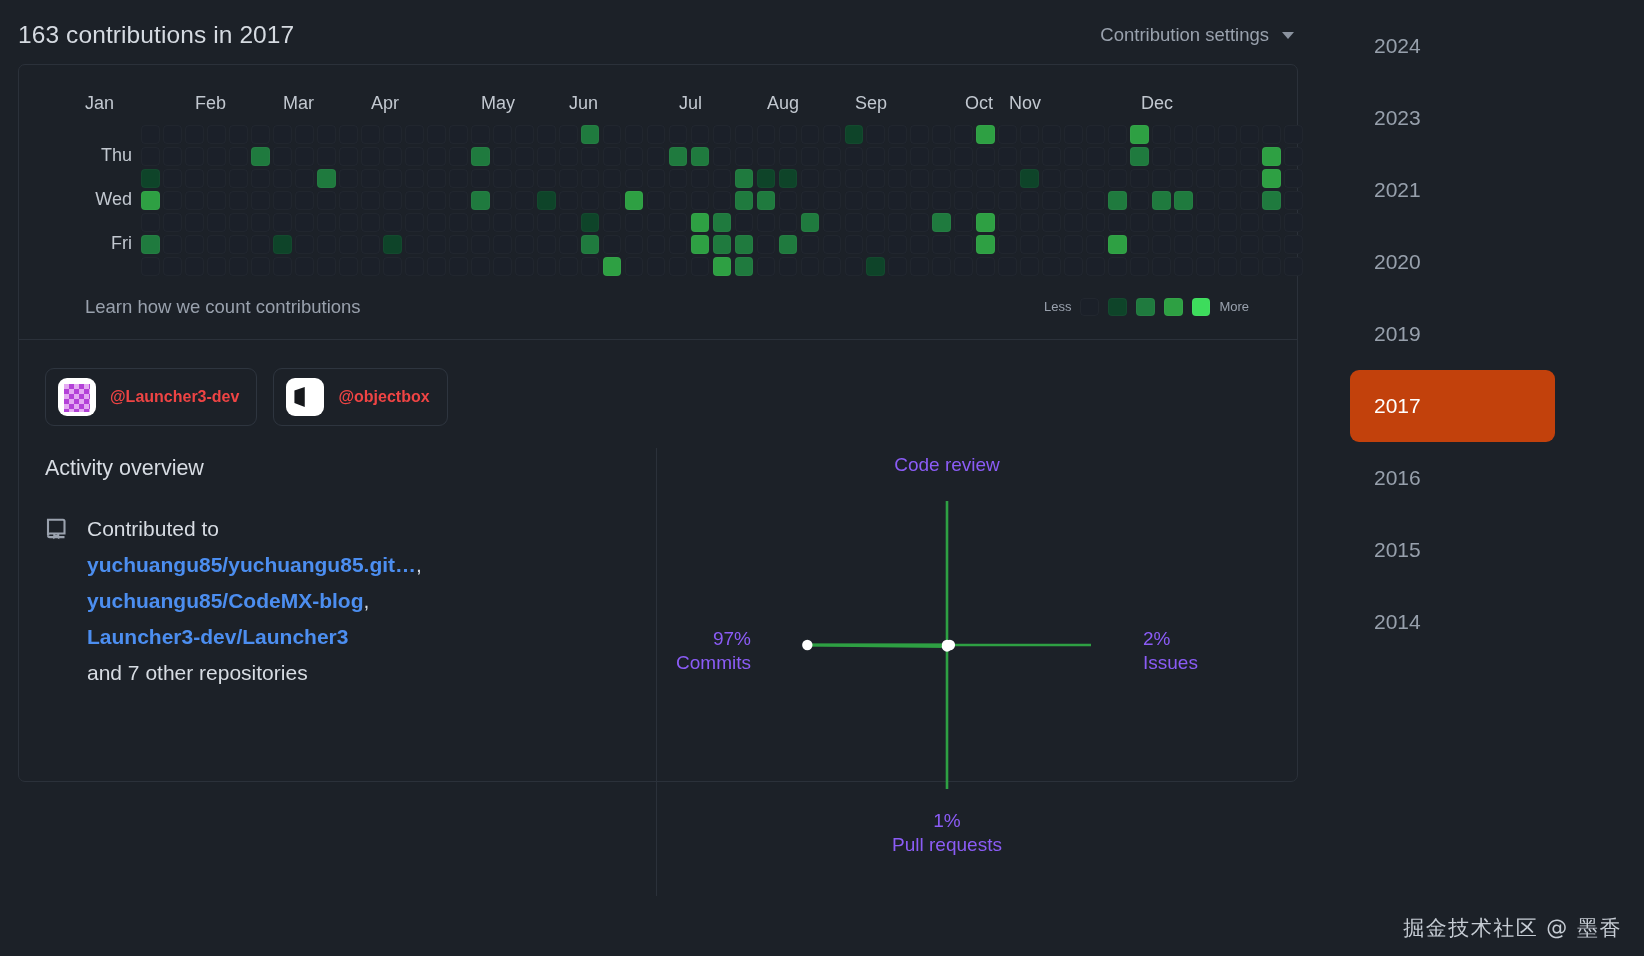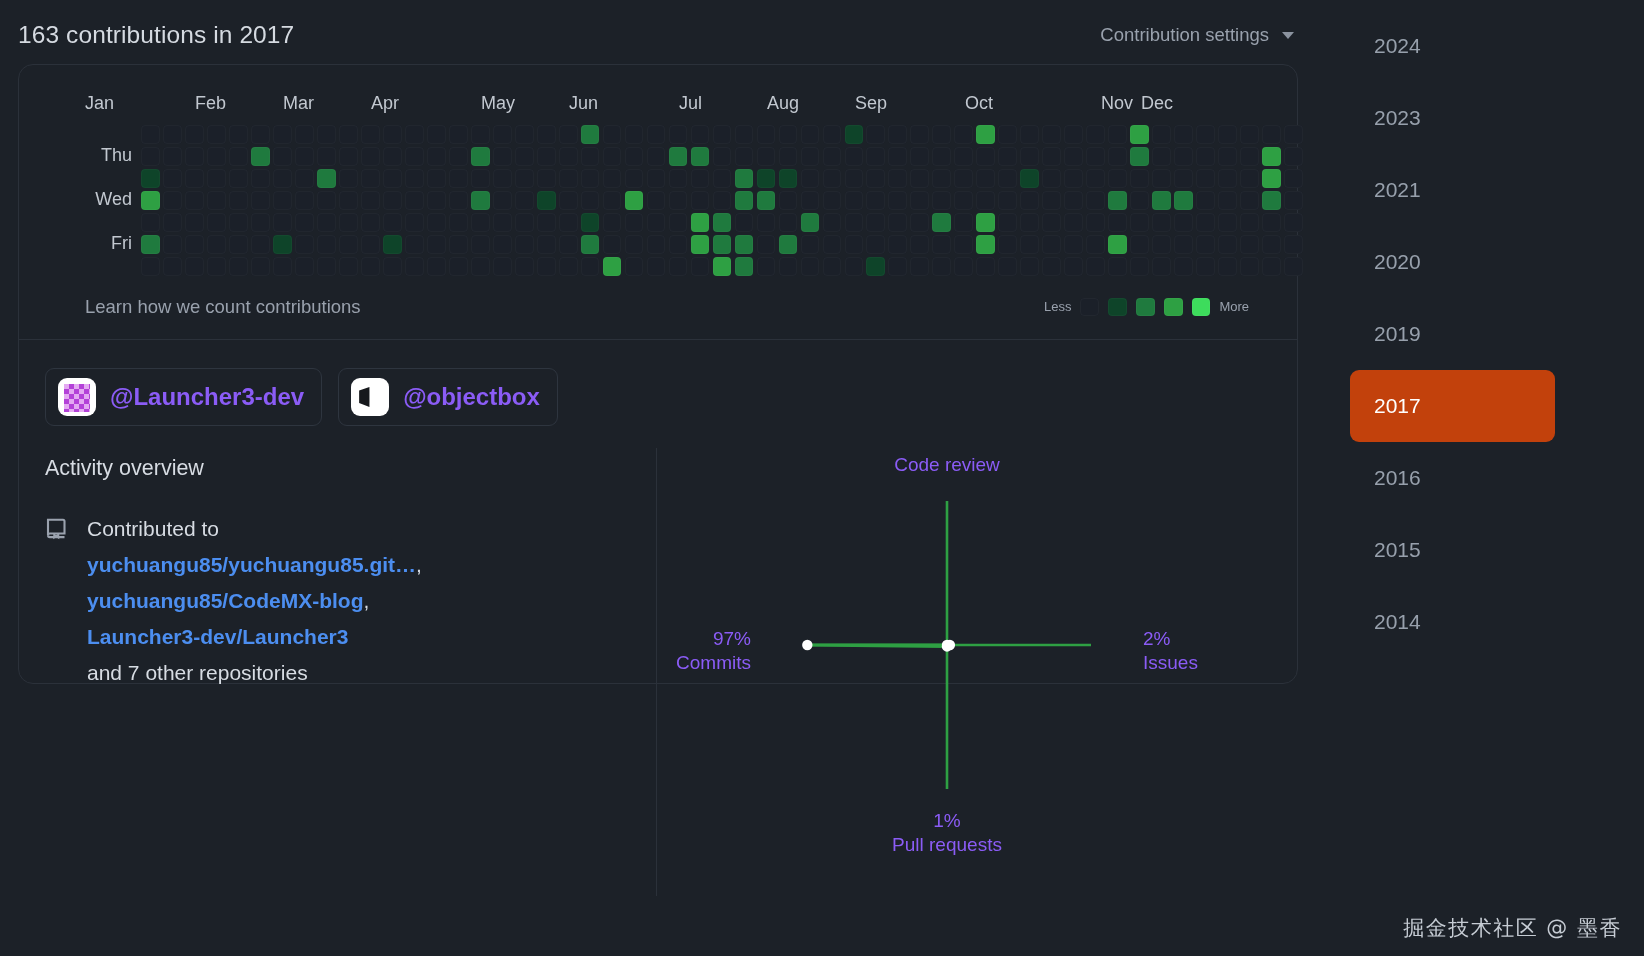--- a/index.html
+++ b/index.html
@@ -54,23 +54,23 @@
     border-right: 6.5px solid transparent;
     border-top: 7px solid #8b939f;
   }
 
   
   .main-panel {
     position: absolute;
     left: 18px;
     top: 64px;
     width: 1280px;
-    height: 620px;
+    height: 718px;
     border: 1px solid #2b313a;
-    border-radius: 15px;
+    border-radius: 7px;
     background: #1c2128;
   }
 
   
   .calendar-block {
     position: relative;
     height: 275px;
     border-bottom: 1px solid #2b313a;
   }
 
@@ -220,22 +220,22 @@
   }
   .ob-glyph::after {
     content: "";
     position: absolute;
     left: 24px; top: 0;
     width: 22px; height: 20px;
     background: #16181c;
     clip-path: polygon(53% 0, 100% 18%, 100% 80%, 53% 100%);
   }
   .org-name {
-    font-size: 24px;
-    color: #8b5cf6;
+    font-size: 16px;
+    color: #ef4444;
     font-weight: 700;
     white-space: nowrap;
   }
 
   
   .activity-section {
     display: flex;
     margin-top: 22px;
     height: 448px;
   }
@@ -355,21 +355,21 @@
             <span class="month-label" style="left: 0px;">Jan</span>
             <span class="month-label" style="left: 110px;">Feb</span>
             <span class="month-label" style="left: 198px;">Mar</span>
             <span class="month-label" style="left: 286px;">Apr</span>
             <span class="month-label" style="left: 396px;">May</span>
             <span class="month-label" style="left: 484px;">Jun</span>
             <span class="month-label" style="left: 594px;">Jul</span>
             <span class="month-label" style="left: 682px;">Aug</span>
             <span class="month-label" style="left: 770px;">Sep</span>
             <span class="month-label" style="left: 880px;">Oct</span>
-            <span class="month-label" style="left: 1016px;">Nov</span>
+            <span class="month-label" style="left: 924px;">Nov</span>
             <span class="month-label" style="left: 1056px;">Dec</span>
           </div>
         <div class="grid-wrap">
           <div class="daynames" id="daynames">
               <span class="dayname" style="top: 20px;">Thu</span>
               <span class="dayname" style="top: 64px;">Wed</span>
               <span class="dayname" style="top: 108px;">Fri</span>
             </div>
           <div class="weeks" id="weeks">
               <div class="week">

